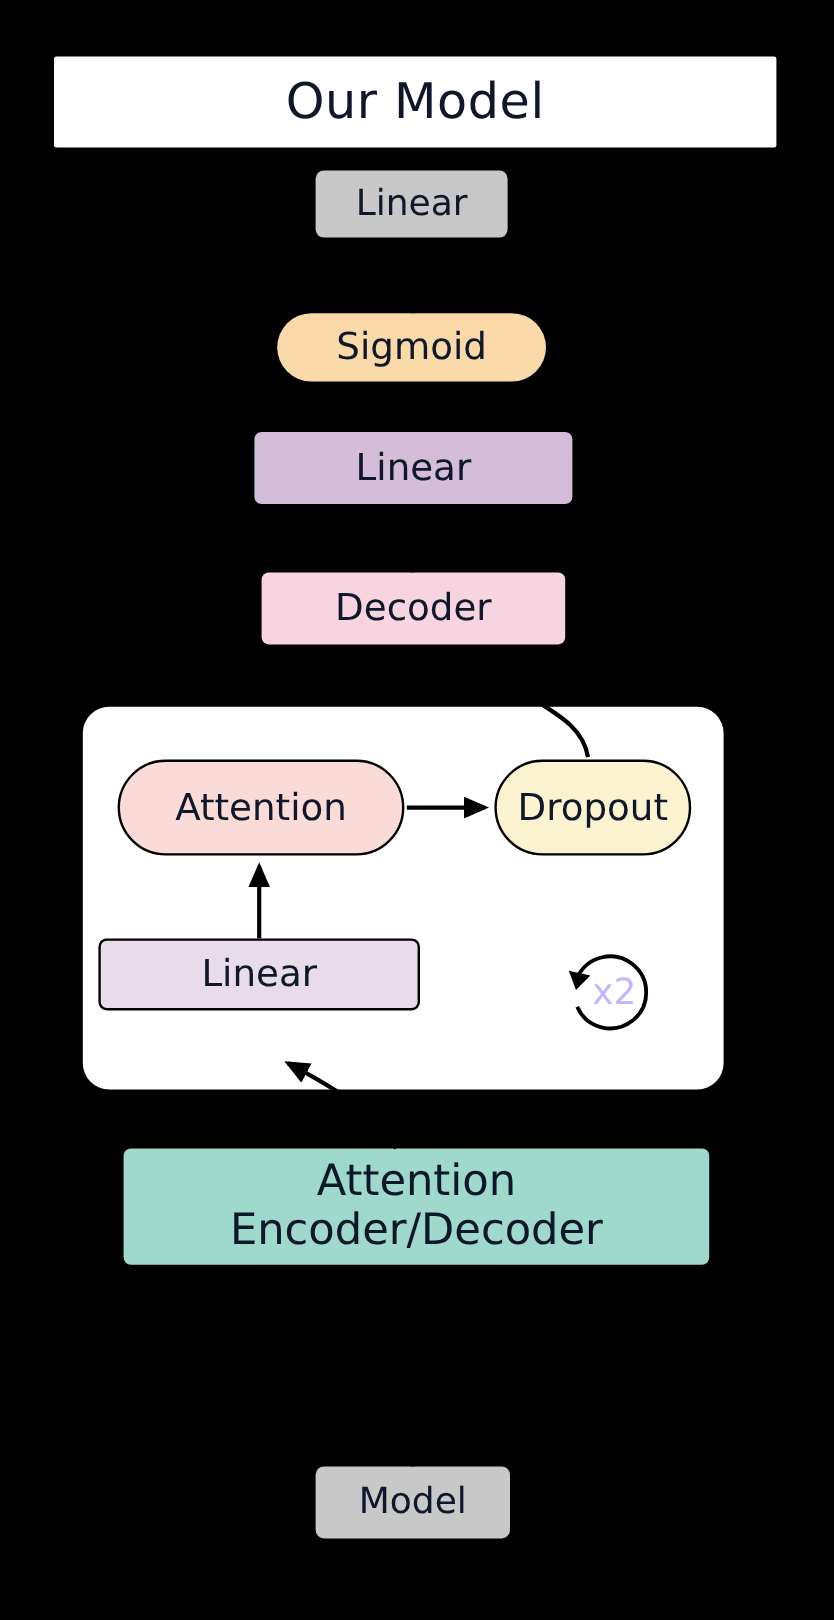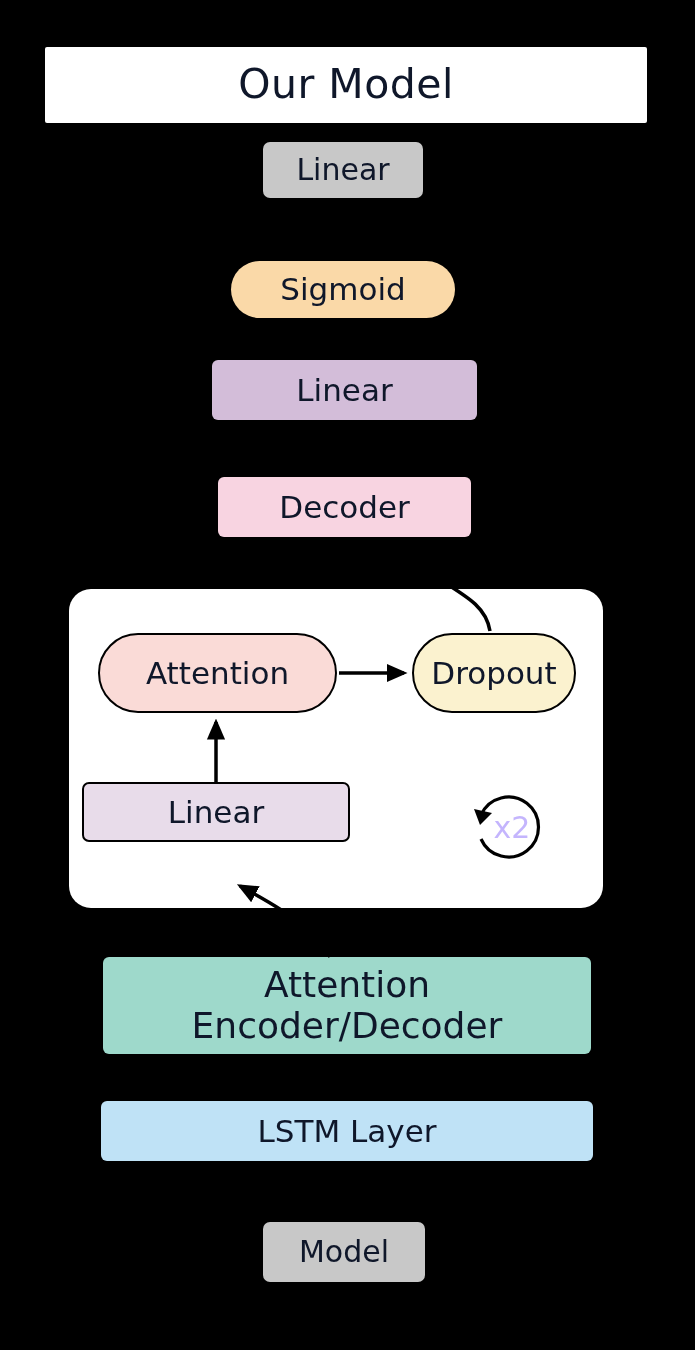--- a/index.html
+++ b/index.html
@@ -202,21 +202,20 @@
 
   <svg id="loop-badge" viewBox="0 0 80 80">
     <path d="M 13 52 A 30 30 0 1 0 13 28" fill="none" stroke="#000000" stroke-width="3.2" stroke-linecap="butt"></path>
     <polygon points="6,22 24,26 12,38" fill="#000000"></polygon>
   </svg>
   <div id="loop-label">x2</div>
 
   <div class="node" id="attention-box">Attention
 Encoder/Decoder</div>
 
-  <div class="node" id="lstm-box">LSTM Layer</div>
 
   <div class="node" id="input-box">Model</div>
 
   <svg id="edges" viewBox="0 0 695 1350">
     <defs>
       <marker id="arrowhead" markerWidth="6" markerHeight="6" refX="5" refY="3" orient="auto" markerUnits="strokeWidth">
         <polygon points="0,0.4 6,3 0,5.6" fill="#000000"></polygon>
       </marker>
     </defs>
 

